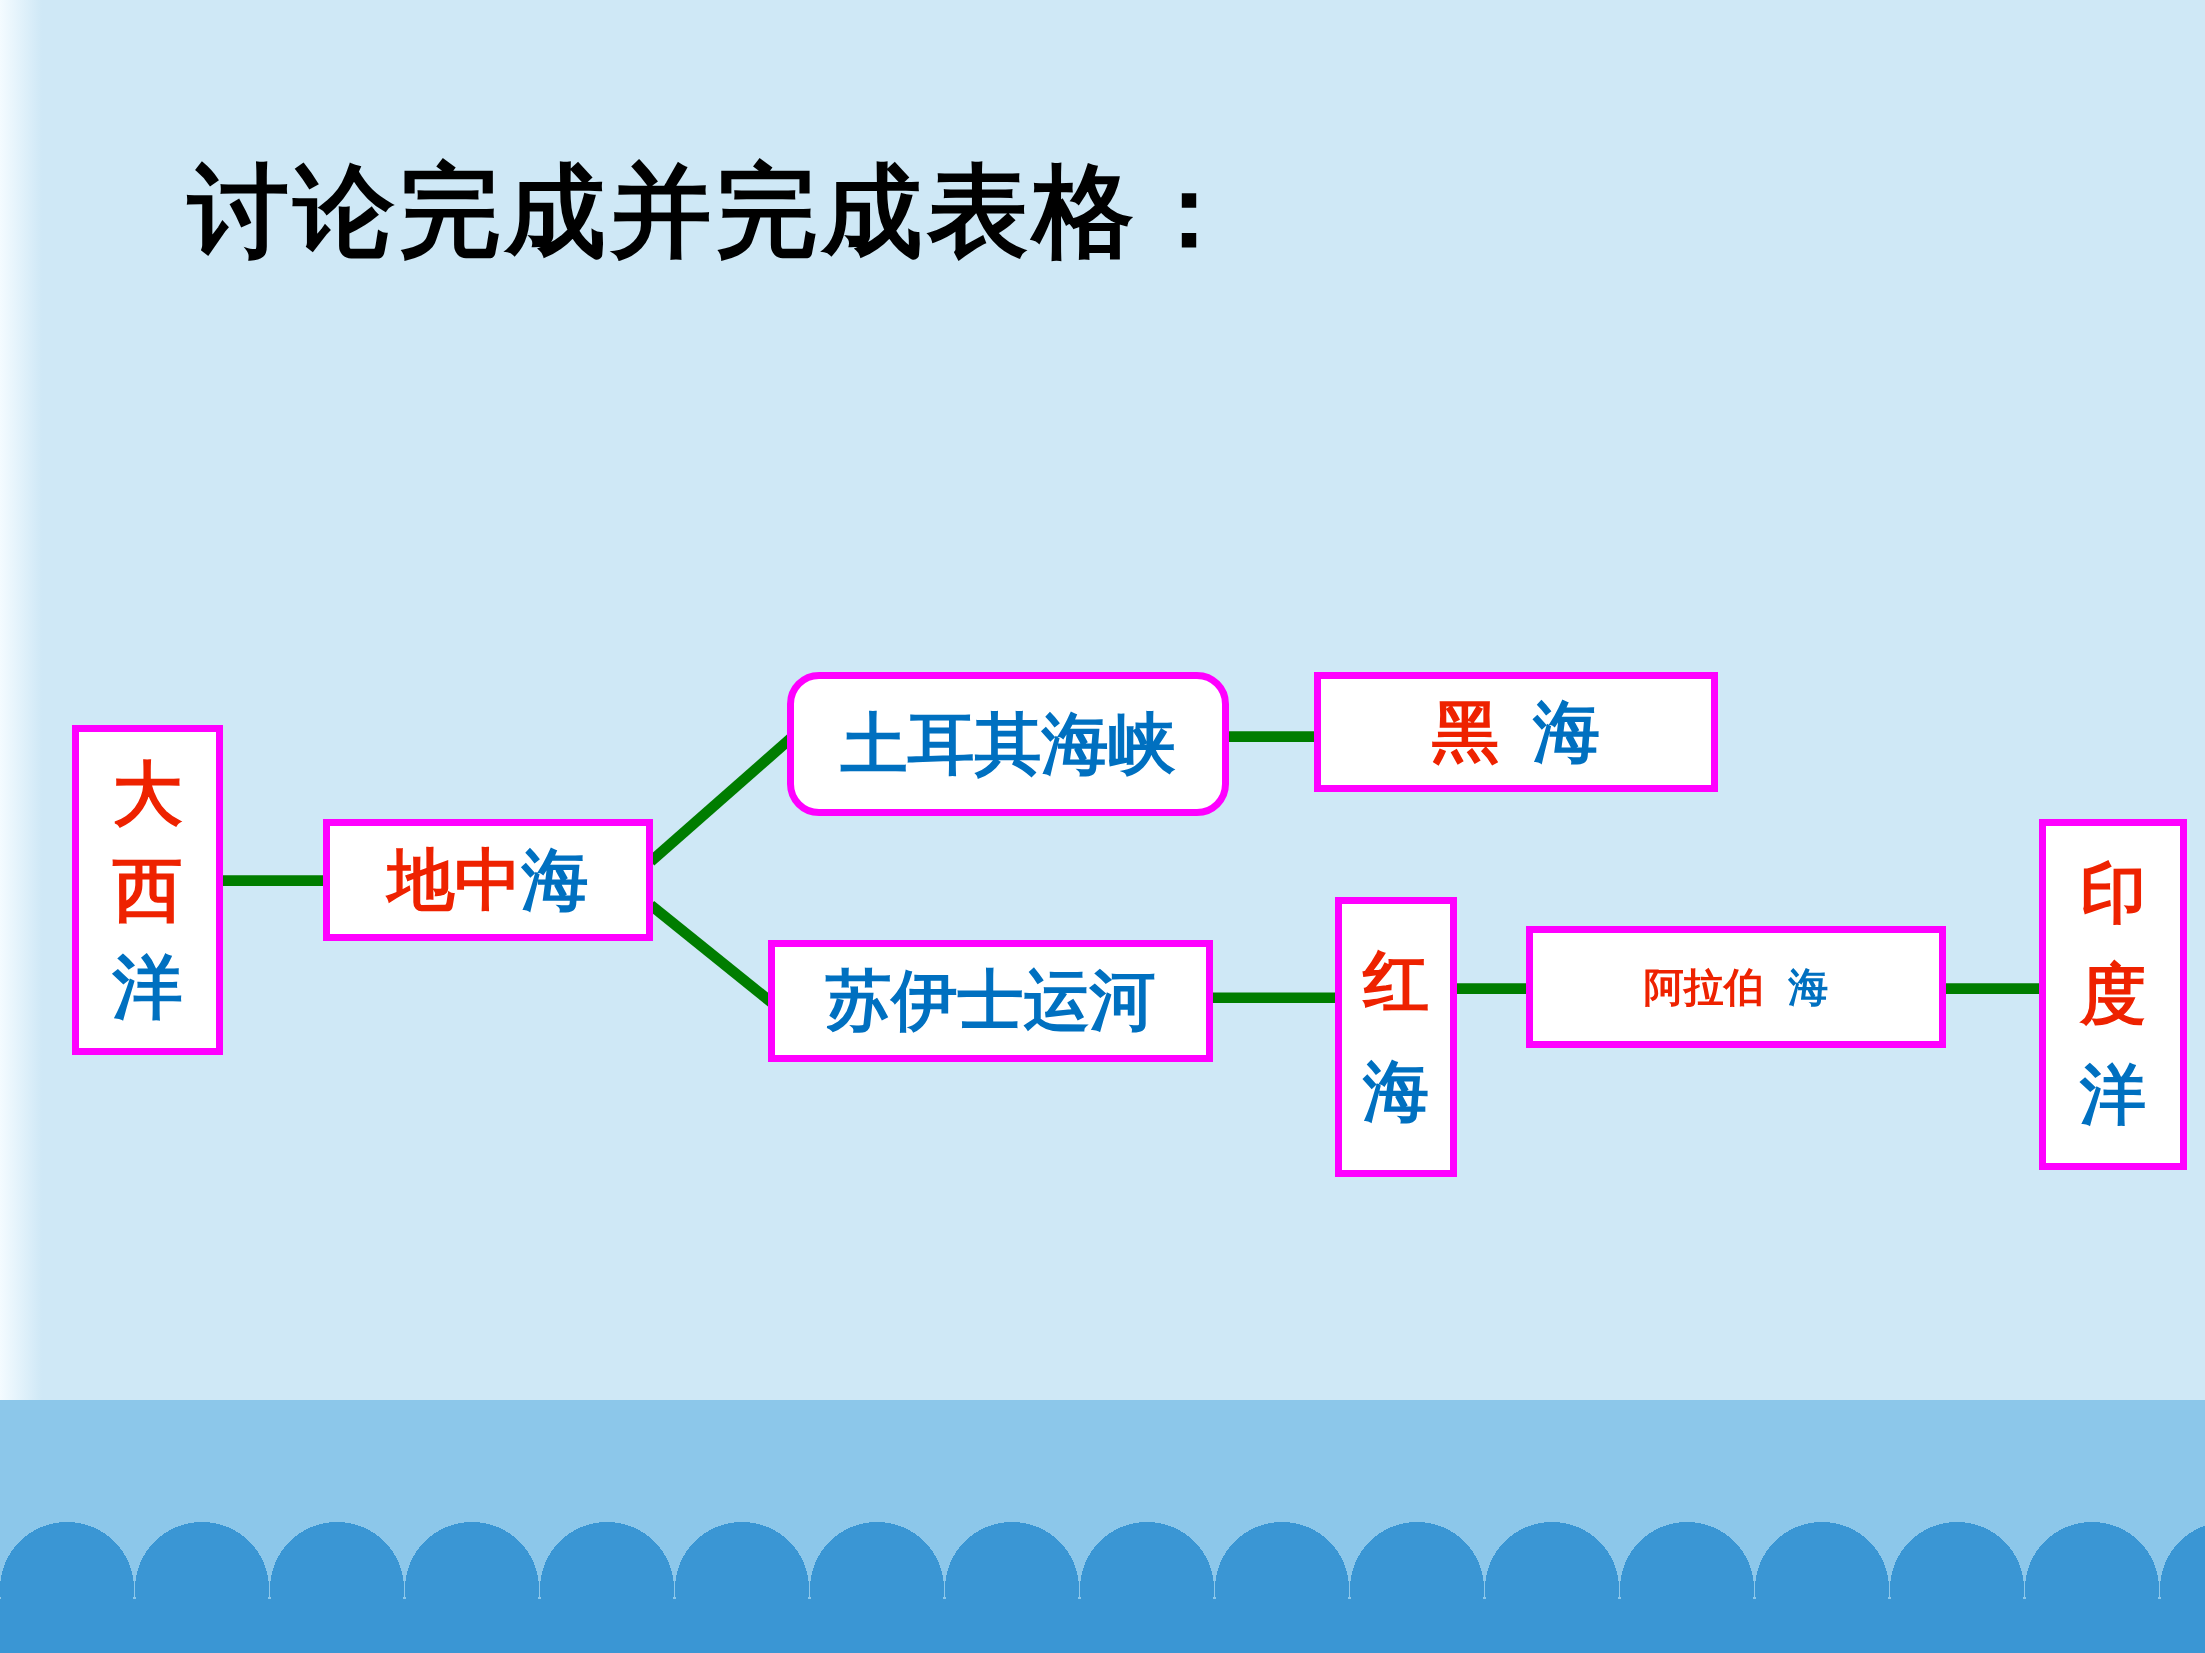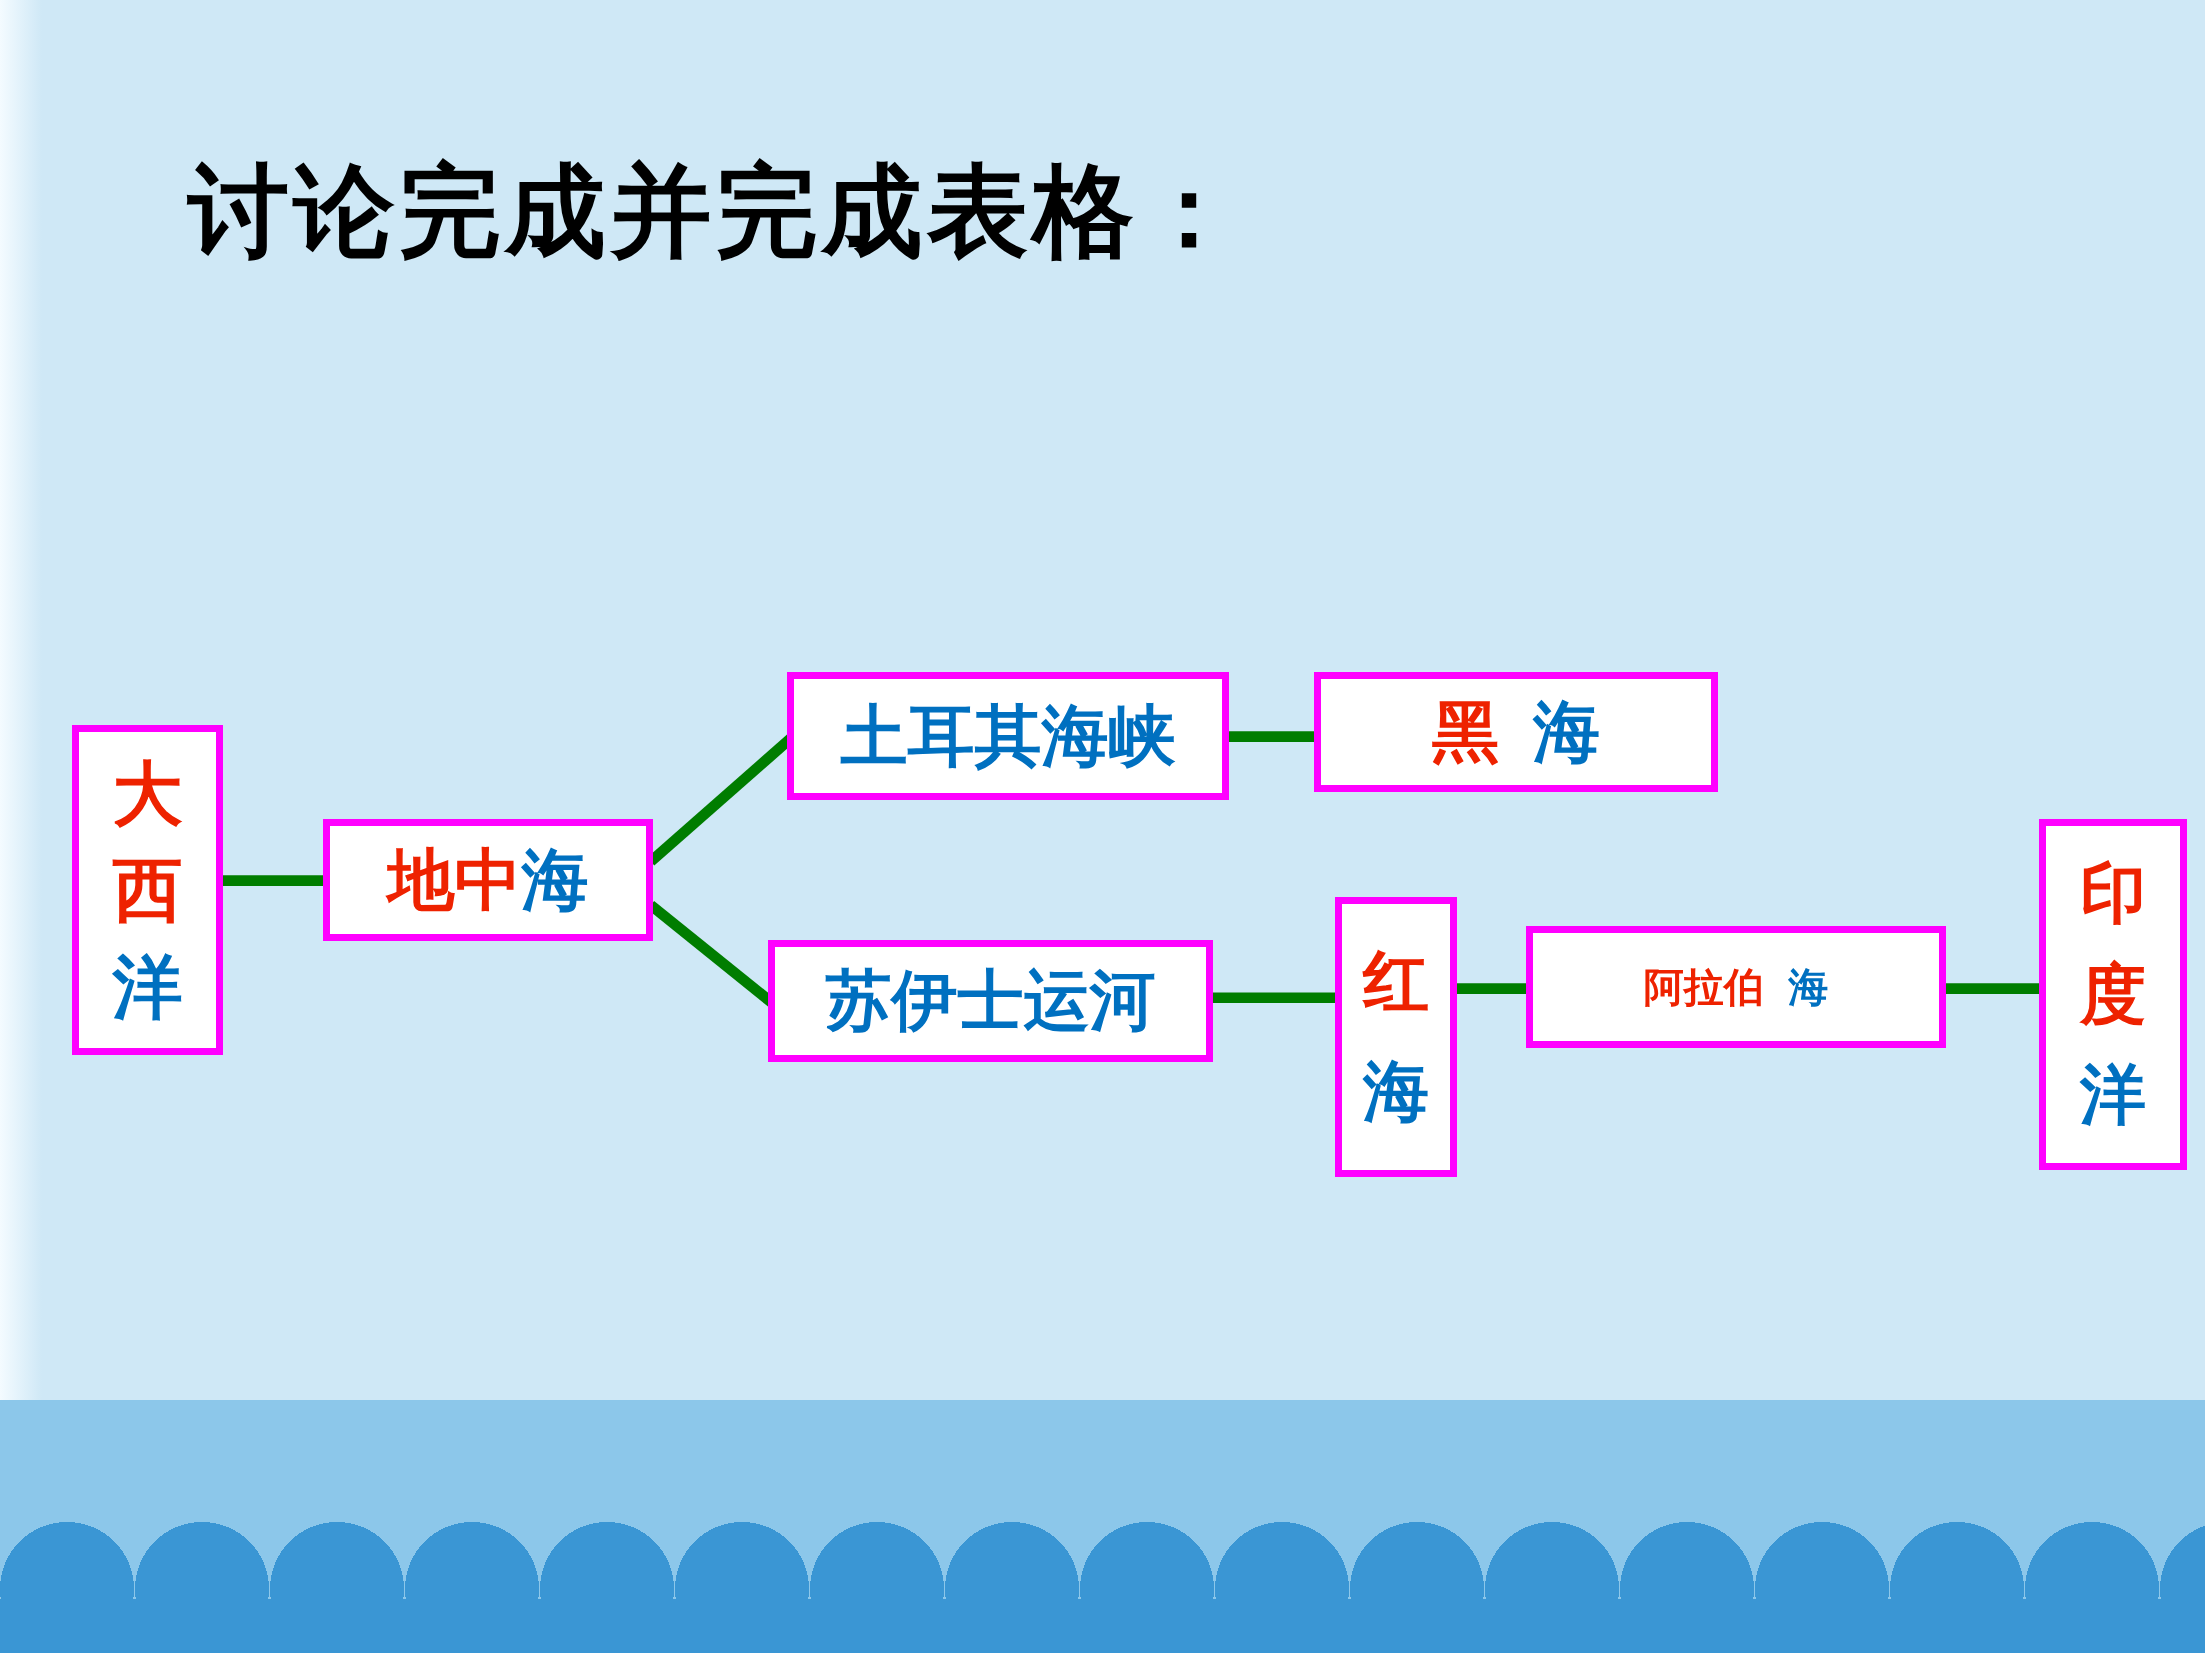--- a/index.html
+++ b/index.html
@@ -39,21 +39,21 @@
     background:var(--box-bg,#fff);
     border:7.7px solid var(--box-border,#ff00ff);
     display:flex;align-items:center;justify-content:center;
     font-weight:700;line-height:1;
   }
   .node .red{color:var(--text-red,#ee2200);}
   .node .blue{color:var(--text-blue,#0070c0);}
   .vertical{flex-direction:column;justify-content:space-evenly;}
   #node-atlantic{left:72px;top:725px;width:151px;height:330px;font-size:70px;}
   #node-mediterranean{left:323px;top:819px;width:330px;height:122px;font-size:67px;}
-  #node-turkish-straits{left:787px;top:672px;width:442px;height:128px;font-size:67px;}
+  #node-turkish-straits{left:787px;top:672px;width:442px;height:144px;font-size:67px;border-radius:32px;}
   #node-black-sea{left:1314px;top:672px;width:404px;height:120px;font-size:67px;gap:34px;}
   #node-suez-canal{left:768px;top:940px;width:445px;height:122px;font-size:66px;}
   #node-red-sea{left:1335px;top:897px;width:122px;height:280px;font-size:66px;}
   #node-arabian-sea{left:1526px;top:926px;width:420px;height:122px;font-size:40px;gap:24.5px;}
   #node-indian-ocean{left:2039px;top:819px;width:148px;height:351px;font-size:66px;}
   
   .waves{
     position:absolute;left:0;bottom:0;width:2205px;height:254px;
     background:var(--band,#8cc7ea);
   }

